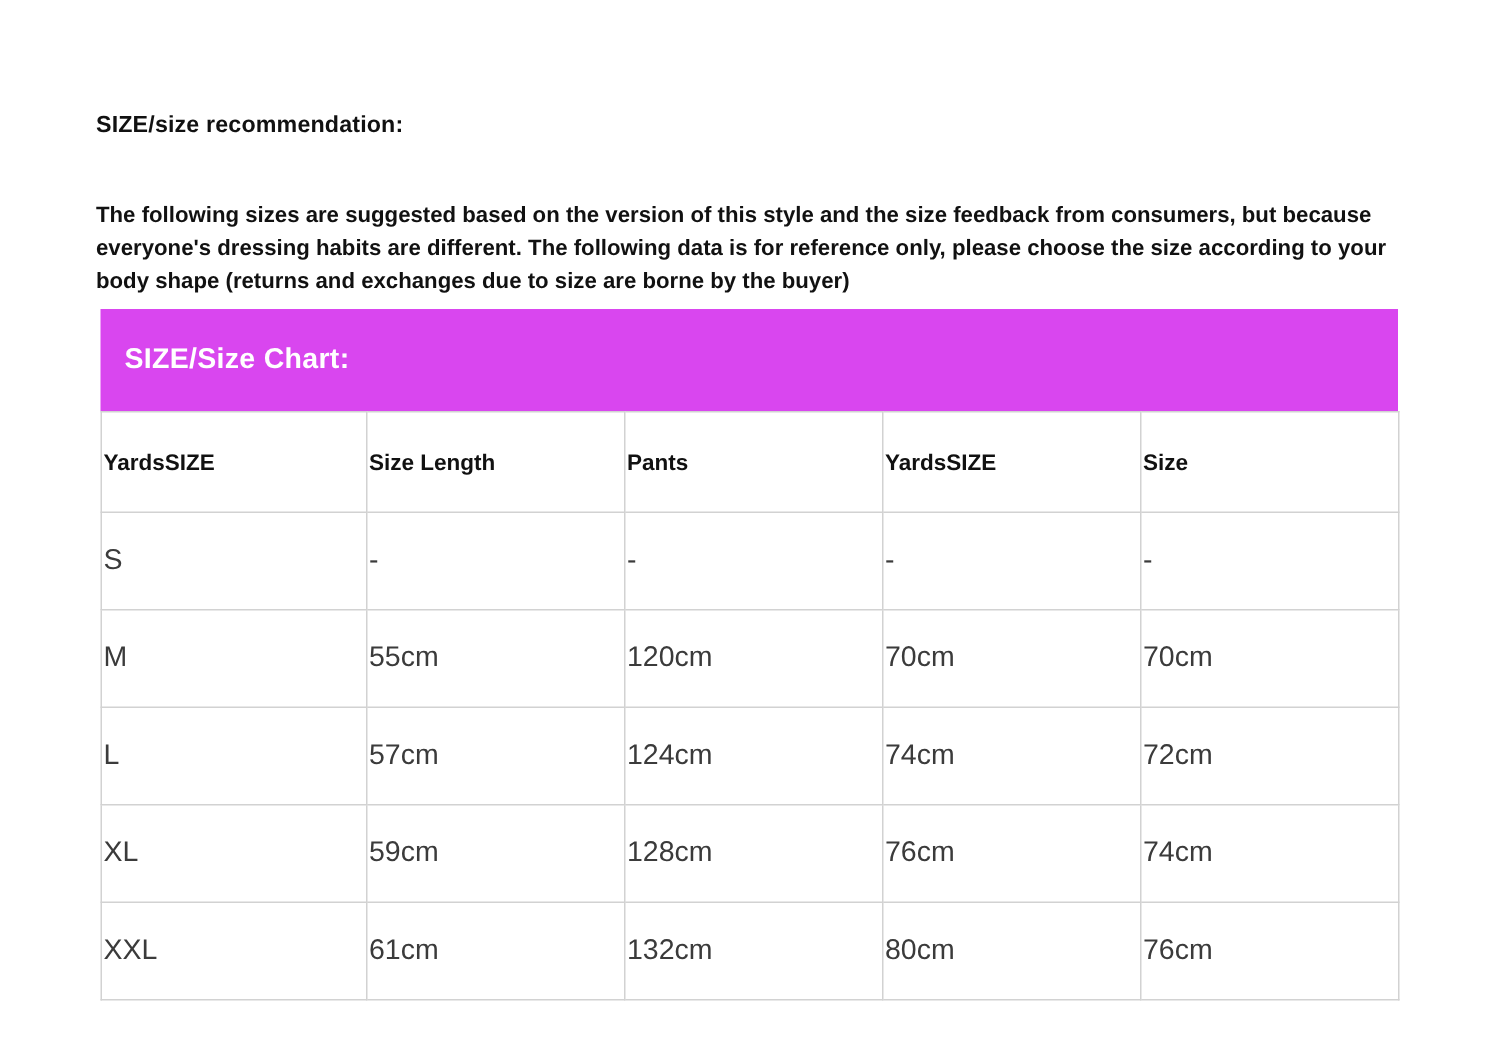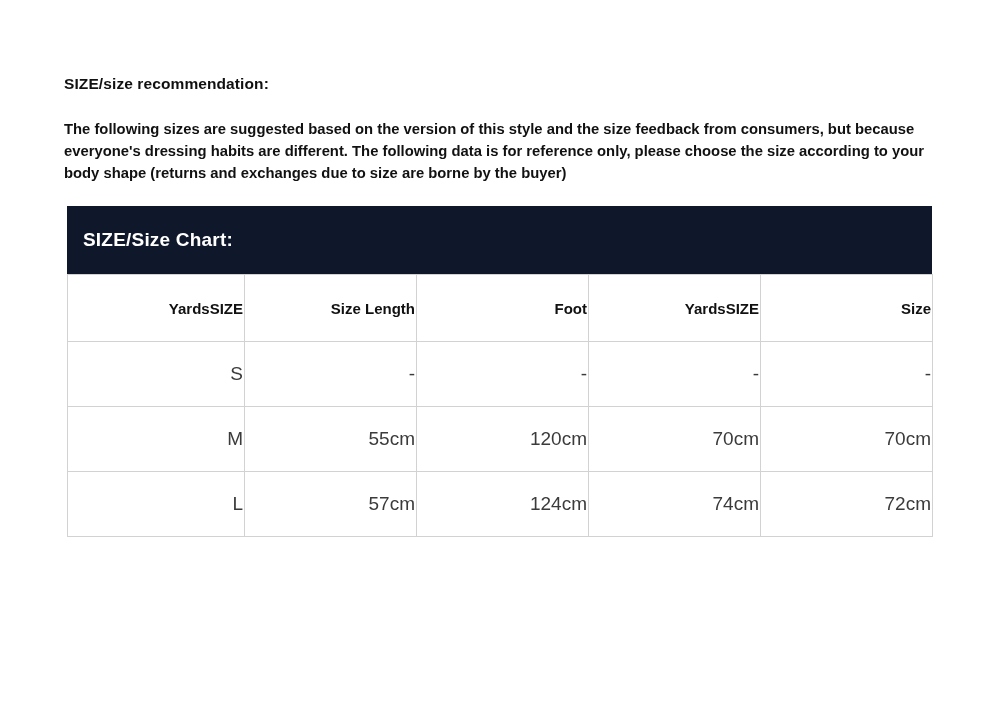--- a/index.html
+++ b/index.html
@@ -27,35 +27,35 @@
     left: 64px;
     top: 75px;
     font-size: 15.5px;
     font-weight: bold;
     letter-spacing: 0.1px;
     color: #111111;
   }
   .intro-body {
     position: absolute;
     left: 64px;
-    top: 118px;
+    top: 133px;
     width: 880px;
     font-size: 14.8px;
     font-weight: bold;
     line-height: 22px;
     color: #111111;
   }
   .chart-wrap {
     position: absolute;
     left: 67px;
     top: 206px;
     width: 865px;
   }
   .chart-header {
-    background: #0f172a;
+    background: #d946ef;
     height: 68px;
     display: flex;
     align-items: center;
     padding-left: 16px;
     box-sizing: border-box;
   }
   .chart-header-title {
     color: #ffffff;
     font-size: 19px;
     font-weight: bold;
@@ -63,21 +63,21 @@
   }
   table.size-table {
     border-collapse: collapse;
     width: 865px;
     table-layout: fixed;
   }
   table.size-table th,
   table.size-table td {
     border: 1px solid #d2d2d2;
     border-top: none;
-    text-align: right;
+    text-align: left;
     vertical-align: middle;
     background: #ffffff;
   }
   table.size-table th {
     height: 64px;
     font-size: 15px;
     font-weight: bold;
     color: #111111;
   }
   table.size-table td {
@@ -118,21 +118,21 @@
         <col class="col-0">
           <col class="col-1">
           <col class="col-2">
           <col class="col-3">
           <col class="col-4">
       </colgroup>
       <thead>
         <tr>
           <th>YardsSIZE</th>
           <th>Size Length</th>
-          <th>Foot</th>
+          <th>Pants</th>
           <th>YardsSIZE</th>
           <th>Size</th>
         </tr>
       </thead>
       <tbody>
         <tr>
           <td class="size-label">S</td>
           <td>-</td>
           <td>-</td>
           <td>-</td>
@@ -145,17 +145,31 @@
           <td>70cm</td>
           <td>70cm</td>
         </tr>
         <tr>
           <td class="size-label">L</td>
           <td>57cm</td>
           <td>124cm</td>
           <td>74cm</td>
           <td>72cm</td>
         </tr>
+        <tr>
+          <td class="size-label">XL</td>
+          <td>59cm</td>
+          <td>128cm</td>
+          <td>76cm</td>
+          <td>74cm</td>
+        </tr>
+        <tr>
+          <td class="size-label">XXL</td>
+          <td>61cm</td>
+          <td>132cm</td>
+          <td>80cm</td>
+          <td>76cm</td>
+        </tr>
       </tbody>
     </table>
   </div>
 
 </div>
 
 </body></html>

